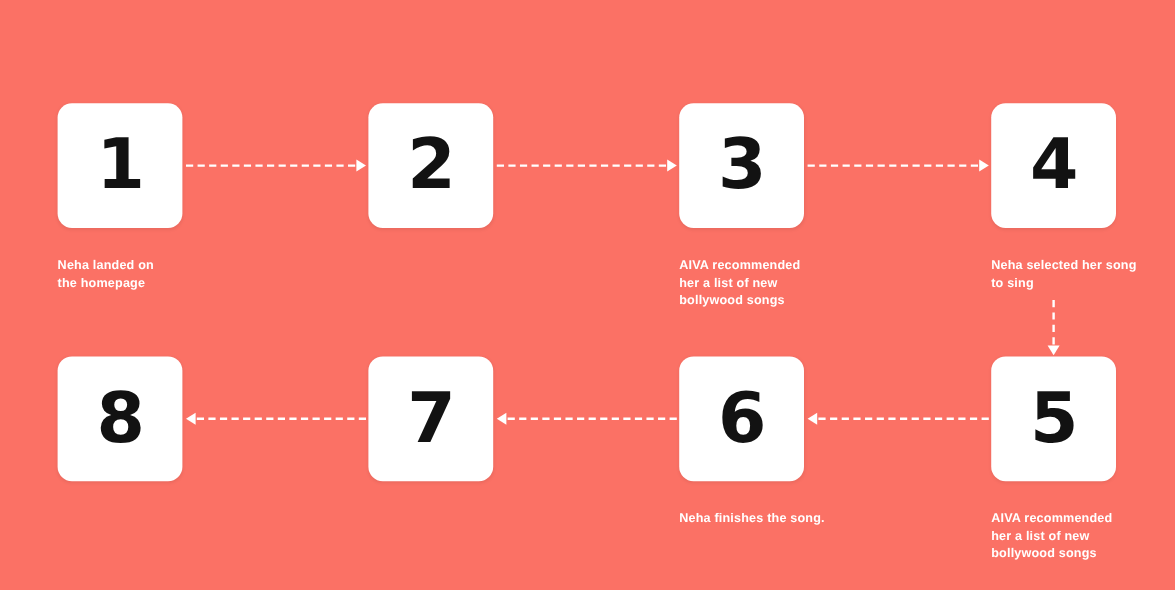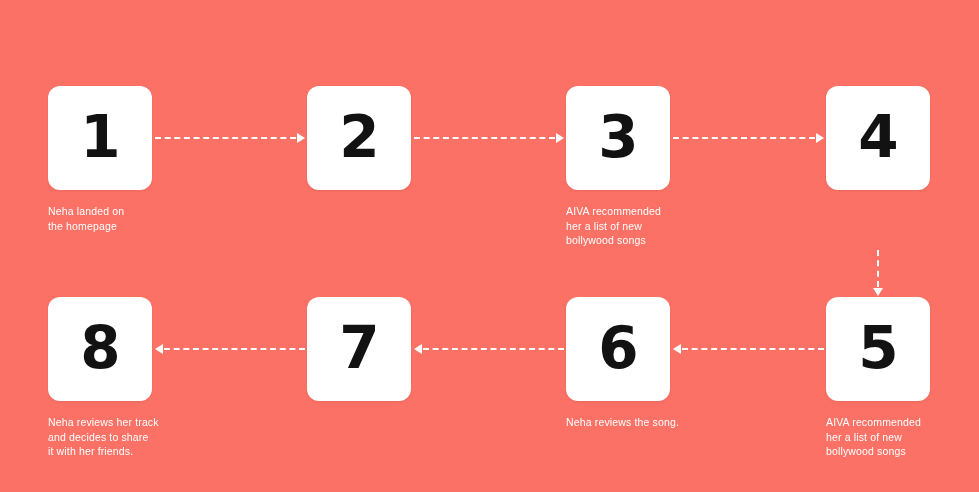--- a/index.html
+++ b/index.html
@@ -46,28 +46,28 @@
     font-weight: 700;
     font-size: 58px;
     line-height: 58px;
     color: #121212;
     letter-spacing: -1px;
     display: block;
     transform: translateY(-1px);
   }
 
   .step-caption {
-    margin-top: 14px;
+    margin-top: 24px;
     color: #ffffff;
     font-size: 10.5px;
     line-height: 14.6px;
     letter-spacing: 0.15px;
     width: 150px;
     white-space: pre-line;
-    font-weight: 400;
+    font-weight: 700;
   }
 
   
   .connector {
     position: absolute;
     height: 10px;
     display: flex;
     align-items: center;
     pointer-events: none;
   }
@@ -140,51 +140,50 @@
     </div>
     <div class="step-caption">AIVA recommended
 her a list of new
 bollywood songs</div>
   </div>
 
   <div class="step" style="left:826px;top:86px;">
     <div class="step-card">
       <span class="step-number">4</span>
     </div>
+    <div class="step-caption">Neha selected her song
+to sing</div>
   </div>
 
   <div class="step" style="left:826px;top:297px;">
     <div class="step-card">
       <span class="step-number">5</span>
     </div>
     <div class="step-caption">AIVA recommended
 her a list of new
 bollywood songs</div>
   </div>
 
   <div class="step" style="left:566px;top:297px;">
     <div class="step-card">
       <span class="step-number">6</span>
     </div>
-    <div class="step-caption">Neha reviews the song.</div>
+    <div class="step-caption">Neha finishes the song.</div>
   </div>
 
   <div class="step" style="left:307px;top:297px;">
     <div class="step-card">
       <span class="step-number">7</span>
     </div>
   </div>
 
   <div class="step" style="left:48px;top:297px;">
     <div class="step-card">
       <span class="step-number">8</span>
     </div>
-    <div class="step-caption">Neha reviews her track
-and decides to share
-it with her friends.</div>
   </div>
 
   <div class="connector" style="left:155px;top:133px;width:150px;">
     <span class="conn-line"></span>
     <span class="arrow-head right"></span>
   </div>
 
   <div class="connector" style="left:414px;top:133px;width:150px;">
     <span class="conn-line"></span>
     <span class="arrow-head right"></span>

